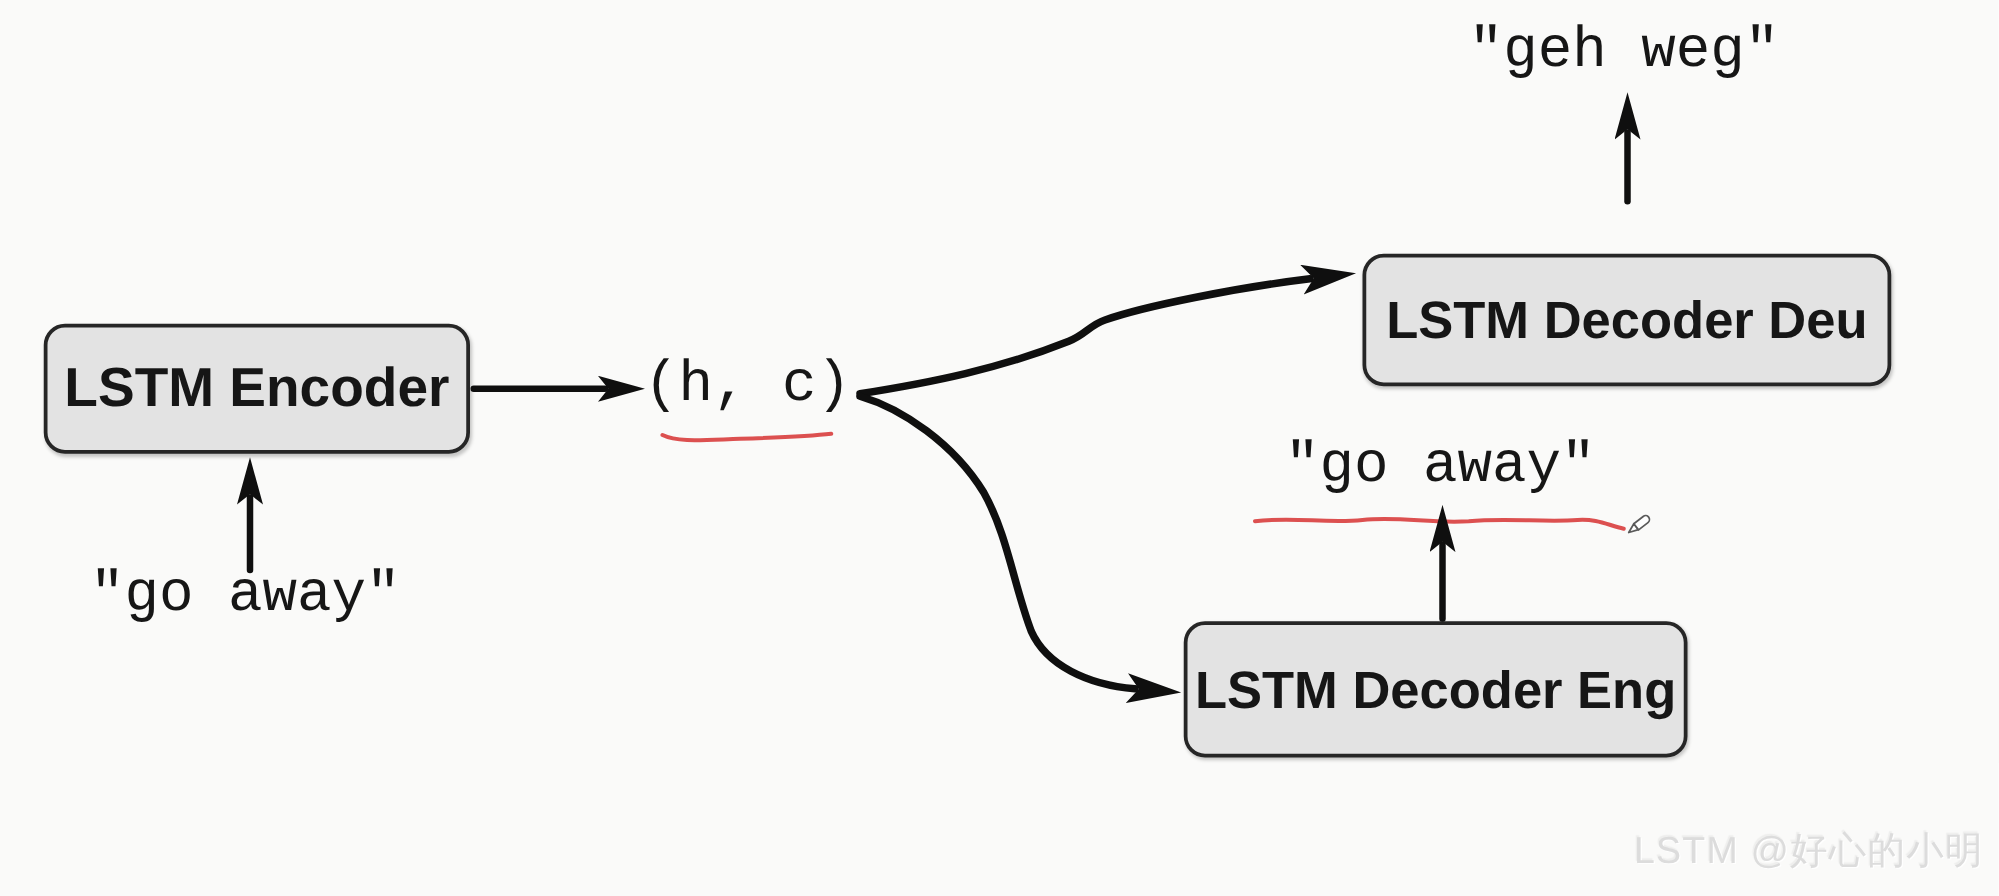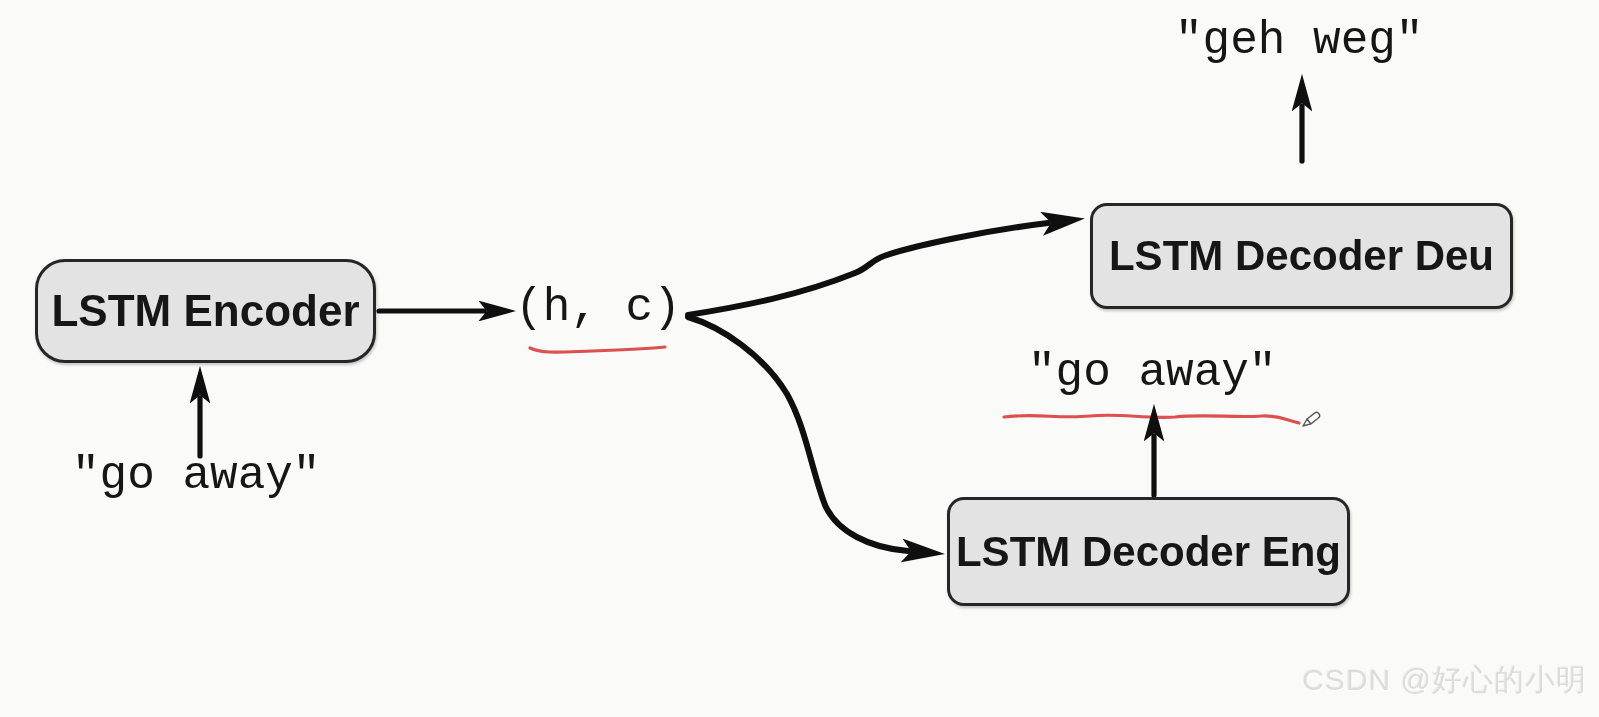--- a/index.html
+++ b/index.html
@@ -42,21 +42,21 @@
     align-items: center;
     justify-content: center;
     box-shadow: 1px 2px 3px rgba(0,0,0,0.22);
   }
   .node span {
     font-weight: bold;
     color: var(--text);
     white-space: nowrap;
     letter-spacing: 0px;
   }
-  .node-encoder { left: 35px; top: 259px; width: 341px; height: 104px; border-radius: 30px; }
+  .node-encoder { left: 35px; top: 259px; width: 341px; height: 104px; }
   .node-encoder span { font-size: 44px; }
   .node-deu { left: 1090px; top: 163px; width: 423px; height: 106px; margin-top: 40px; }
   .node-deu span { font-size: 42px; }
   .node-eng { left: 947px; top: 497px; width: 403px; height: 109px; }
   .node-eng span { font-size: 42px; }
   .mono {
     position: absolute;
     font-family: "Liberation Mono", "DejaVu Sans Mono", monospace;
     font-size: 46px;
     line-height: 1.15;
@@ -117,14 +117,14 @@
   </div>
   <div class="node node-eng">
     <span>LSTM Decoder Eng</span>
   </div>
 
   <div class="mono txt-input">"go away"</div>
   <div class="mono txt-state">(h, c)</div>
   <div class="mono txt-out-deu">"geh weg"</div>
   <div class="mono txt-out-eng">"go away"</div>
 
-  <div class="watermark">CSDN @好心的小明</div>
+  <div class="watermark">LSTM @好心的小明</div>
 </div>
 
 </body></html>

